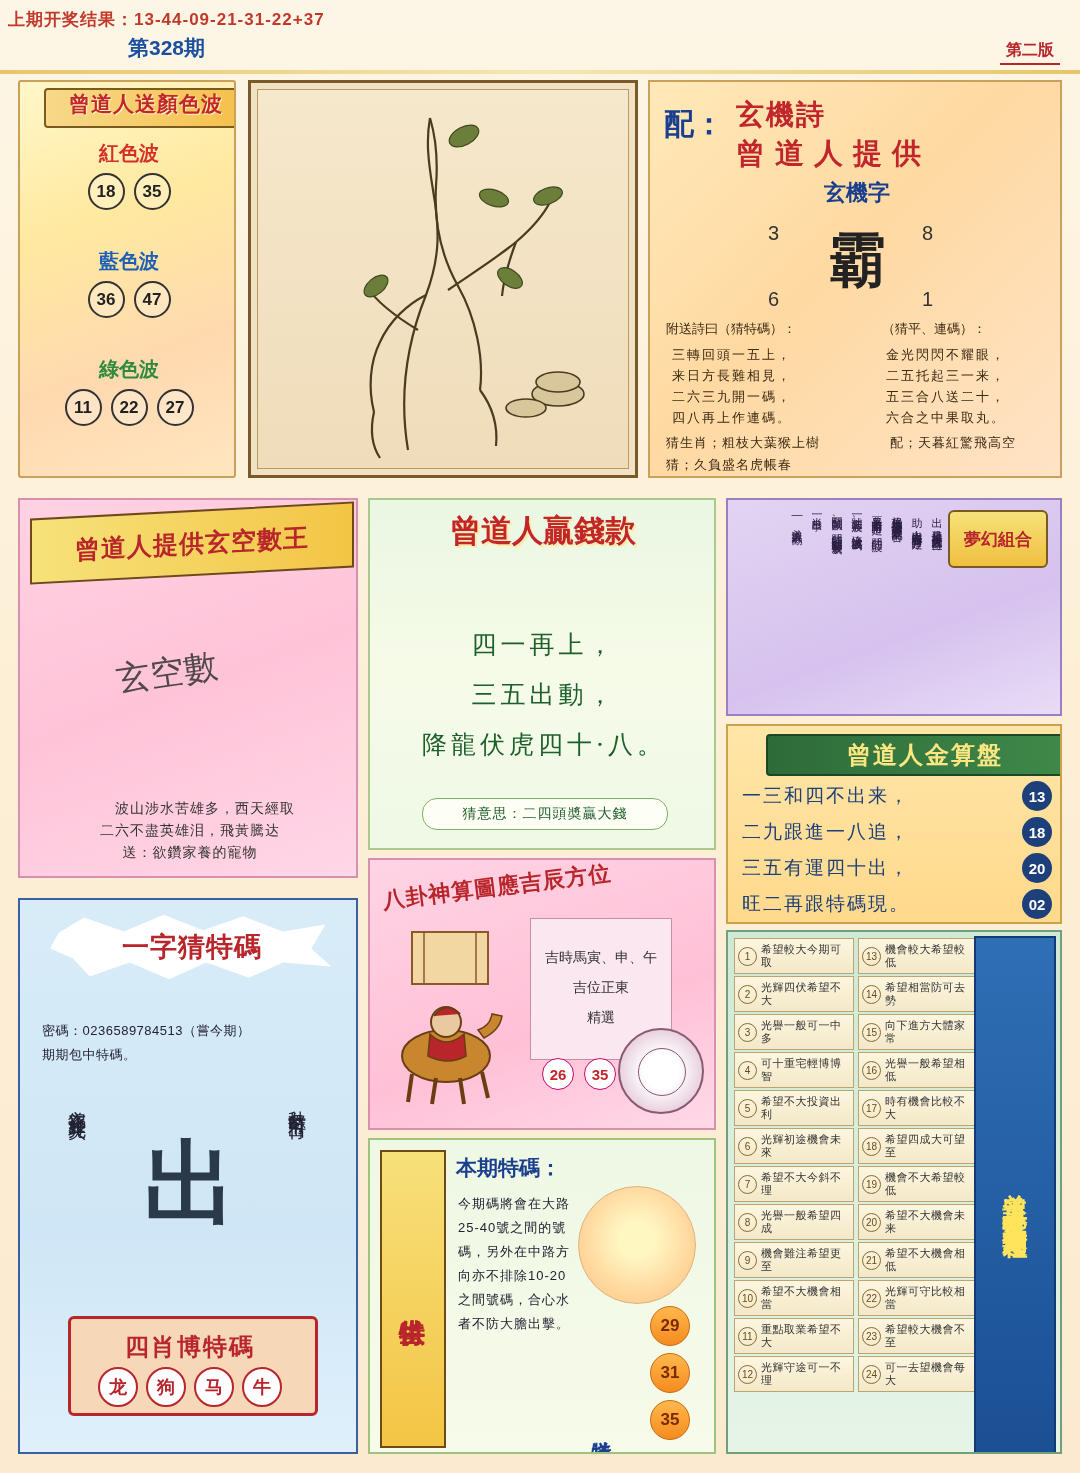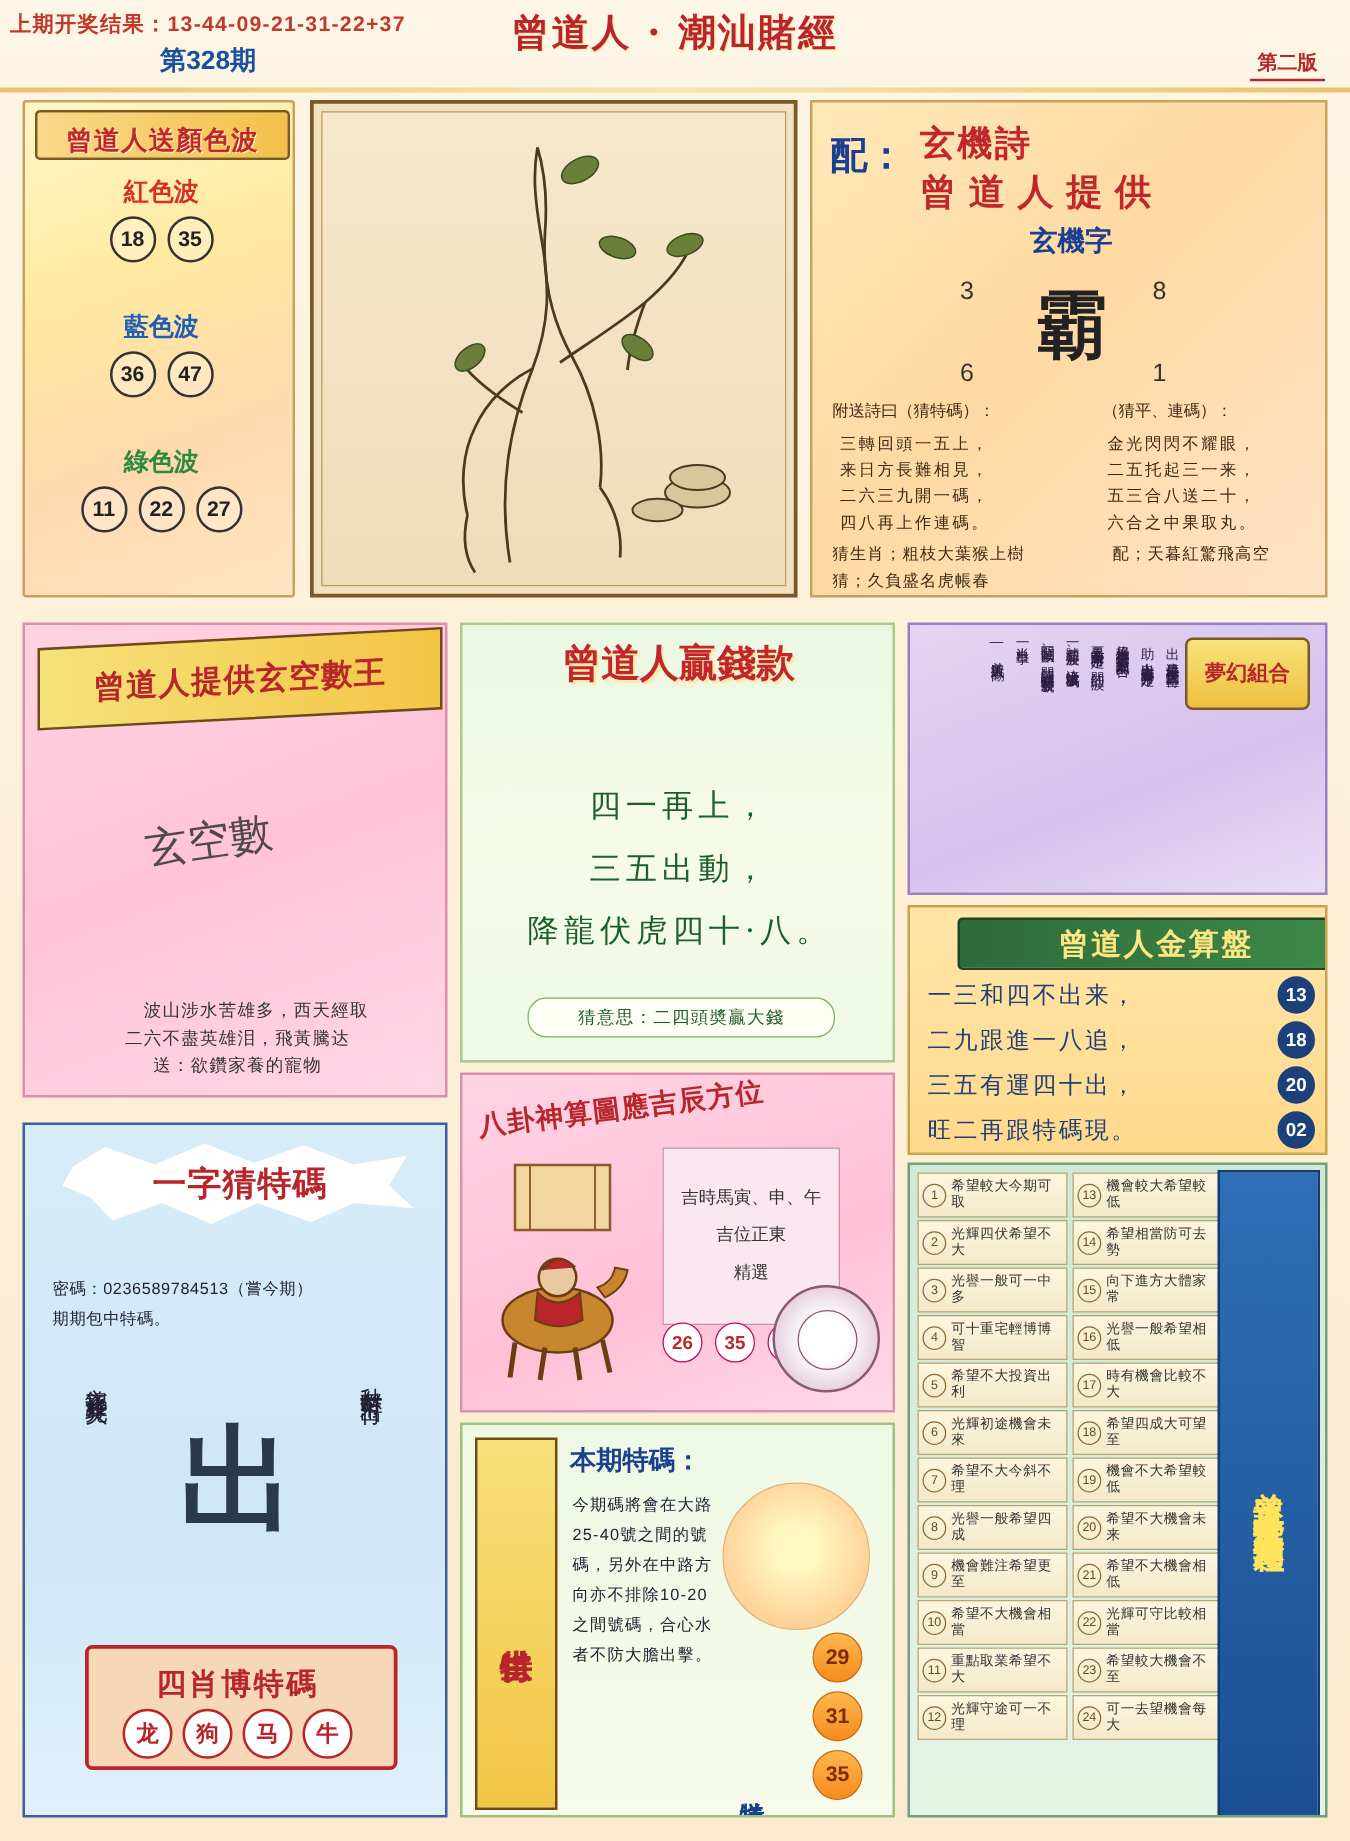--- a/index.html
+++ b/index.html
@@ -20,23 +20,23 @@
   .hdr-rule{position:absolute;left:0;top:70px;width:1080px;height:4px;background:linear-gradient(90deg,#e8c56a,#f6e6b0,#e8c56a);}
 
   
   .panel{position:absolute;box-sizing:border-box;overflow:hidden;}
   .vtext{writing-mode:vertical-rl;text-orientation:upright;}
 
   
   #waves{left:18px;top:80px;width:218px;height:398px;
     background:linear-gradient(160deg,#fff7c9 0%,#ffe9a0 35%,#ffd9b0 70%,#ffe6c0 100%);
     border:2px solid #caa15a;border-radius:3px;}
-  #waves .banner{position:absolute;left:8px;top:6px;width:200px;height:36px;
+  #waves .banner{position:absolute;left:24px;top:6px;width:200px;height:36px;
     background:linear-gradient(90deg,#f7d98a,#f5c04a);border:2px solid #7a5a20;border-radius:4px;
-    display:flex;align-items:flex-end;justify-content:center;}
+    display:flex;align-items:flex-start;justify-content:center;}
   #waves .banner span{font-size:21px;font-weight:bold;color:#c0262b;letter-spacing:1px;
     font-family:"DejaVu Serif",serif;text-shadow:1px 1px 0 #fff4c0;}
   .wave-grp{position:absolute;left:0;width:218px;text-align:center;}
   .wave-lbl{font-size:20px;font-weight:bold;font-family:"DejaVu Serif",serif;}
   .balls{margin-top:6px;display:flex;justify-content:center;gap:9px;}
   .ball{width:33px;height:33px;border-radius:50%;border:2px solid #333;
      display:flex;align-items:center;justify-content:center;font-size:17px;font-weight:bold;color:#222;
      background:rgba(255,255,255,.25);}
 
   
@@ -87,21 +87,21 @@
      border-radius:15px;background:#fdfff4;display:flex;align-items:center;justify-content:center;
      font-size:14px;color:#215c2c;letter-spacing:1px;}
 
   
   #bagua{left:368px;top:858px;width:348px;height:272px;
      background:linear-gradient(160deg,#ffd4e4,#ffc0d6 60%,#ffd9e8);border:2px solid #d98fae;}
   #bagua .hd{position:absolute;left:12px;top:12px;font-size:22px;font-weight:bold;color:#b8252b;
      font-family:"DejaVu Serif",serif;transform:rotate(-7deg);letter-spacing:1px;}
   #bagua .box{position:absolute;left:160px;top:58px;width:140px;height:140px;background:#fbe7f0;border:1px solid #c98cab;}
   #bagua .bl{position:absolute;left:0;width:140px;text-align:center;font-size:14px;color:#333;}
-  #bagua .nums{position:absolute;left:160px;top:198px;width:140px;display:flex;gap:10px;}
+  #bagua .nums{position:absolute;left:160px;top:198px;width:140px;display:flex;justify-content:center;gap:10px;}
   #bagua .nb{width:30px;height:30px;border-radius:50%;background:#fff;border:1px solid #c06;
      display:flex;align-items:center;justify-content:center;font-size:15px;font-weight:bold;color:#c0262b;}
   .compass{position:absolute;right:10px;bottom:14px;width:82px;height:82px;border-radius:50%;
      background:radial-gradient(circle,#fff 30%,#e9d2e0 70%);border:2px solid #8a5a70;}
   .compass:after{content:"";position:absolute;left:50%;top:50%;width:46px;height:46px;margin:-23px 0 0 -23px;
      border-radius:50%;border:1px solid #8a5a70;}
 
   
   #yizi{left:18px;top:898px;width:340px;height:556px;
      background:linear-gradient(180deg,#d8ecf8 0%,#cfe6f6 60%,#dff0fb 100%);border:2px solid #3b5fa0;}
@@ -180,21 +180,20 @@
   .scribble-sm{font-family:"DejaVu Serif",serif;}
 </style>
 </head>
 <body>
 
 <div class="page">
 
   <div class="hdr">
     <div class="hdr-left">上期开奖结果：13-44-09-21-31-22+37</div>
     <div class="hdr-issue">第328期</div>
-    <div class="hdr-title">曾道人 · 潮汕賭經</div>
     <div class="hdr-page">第二版</div>
     <div class="hdr-rule"></div>
   </div>
 
   <div class="panel" id="waves">
     <div class="banner">
       <span>曾道人送顏色波</span>
     </div>
     <div class="wave-grp" style="top:58px">
       <div class="wave-lbl" style="color:#d4302a">紅色波</div>

